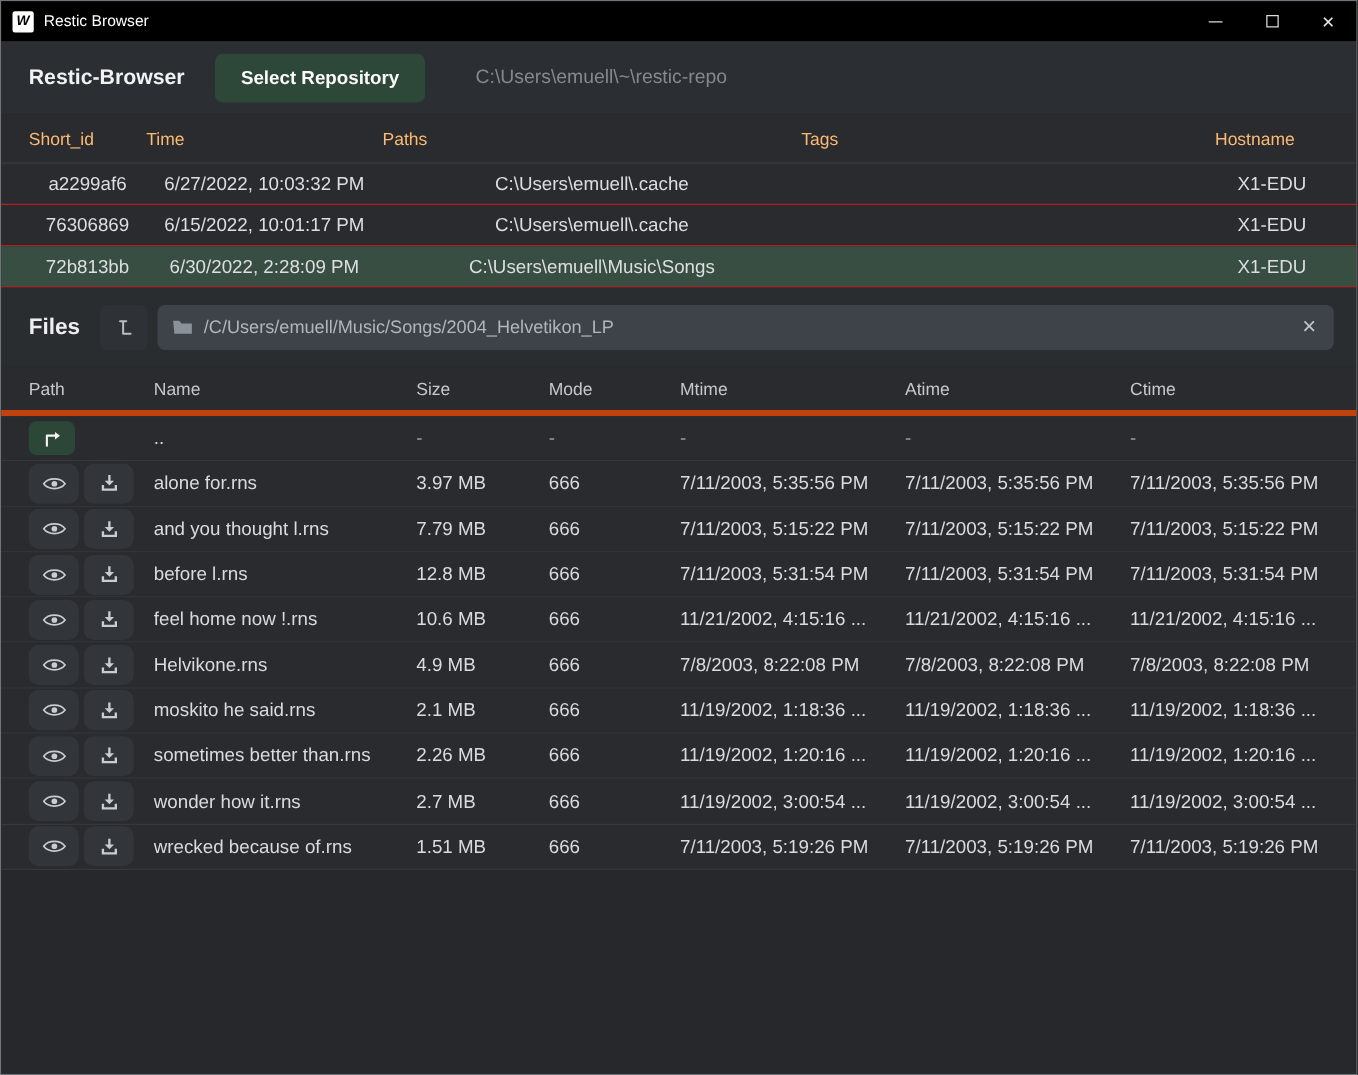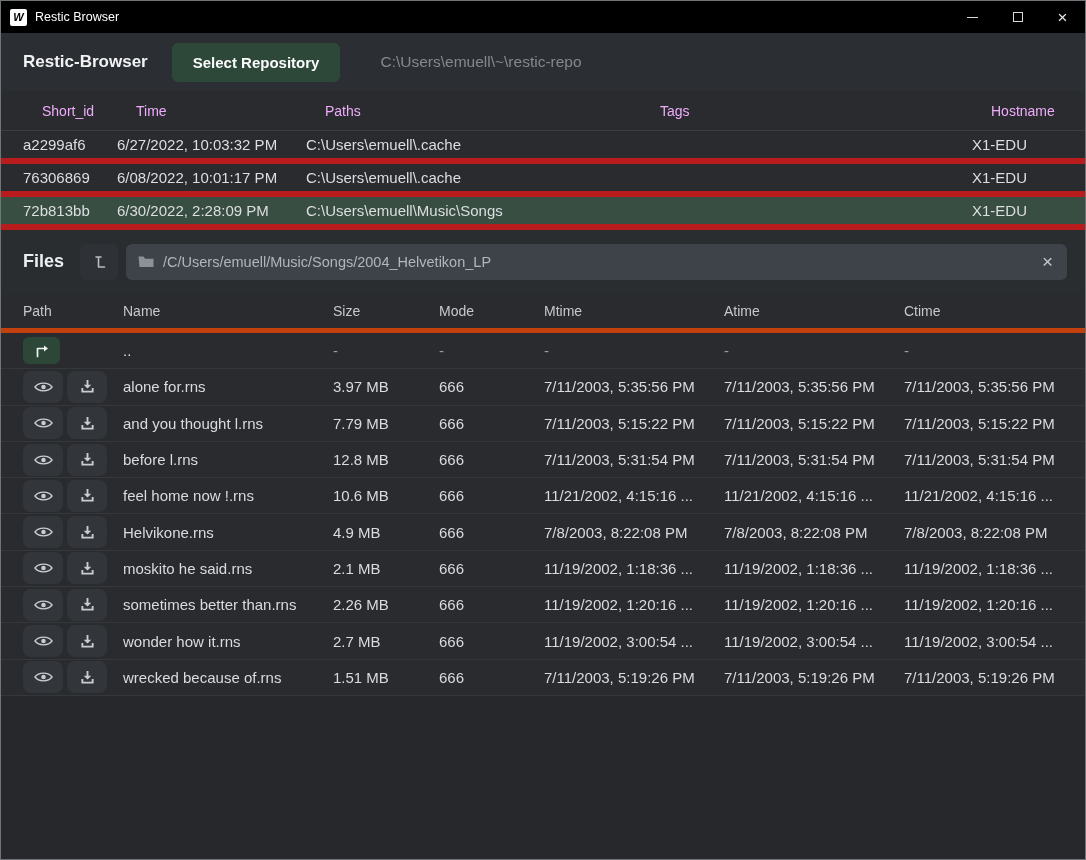--- a/index.html
+++ b/index.html
@@ -35,23 +35,23 @@
   
   .section-heading { height:60px; background:#2a2d30; display:flex; align-items:center;
                      padding:0 22px; border-bottom:1px solid #333639; flex:0 0 auto; }
   .section-heading span { color:#eceeef; font-size:15.5px; font-weight:bold; }
 
   
   .snap-grid { display:grid; grid-template-columns:94px 189px 335px 331px 1fr;
                padding:0 22px; align-items:center; }
   .snap-header { height:40px; background:#292b2e; border-bottom:1px solid #3b3e42;
                  flex:0 0 auto; }
-  .snap-header .hcell { color:#f0abfc; font-size:14px;margin-left:19px; }
-  .snap-row { height:33px; background:#292b2e; border-bottom:6px solid #b91c1c;
-              cursor:pointer; }
+  .snap-header .hcell { color:#fdba74; font-size:14px; }
+  .snap-row { height:33px; background:#292b2e; border-bottom:1px solid #b91c1c;
+              cursor:pointer;text-align:center; }
   .snap-row .cell { color:#dcdee0; font-size:15px; white-space:nowrap; overflow:hidden; }
   .snap-row.selected { background:#384e42; }
 
   
   .files-bar { height:63px; background:#2a2d30; display:flex; align-items:center;
                padding:0 18px 0 22px; flex:0 0 auto; }
   .files-label { color:#eceeef; font-size:18px; font-weight:bold; }
   .tree-btn { margin-left:16px; width:38px; height:36px; background:#2e3236; border:none;
               border-radius:6px; display:flex; align-items:center; justify-content:center;
               cursor:pointer; flex:0 0 auto; }
@@ -120,21 +120,21 @@
 
   <div class="snap-grid snap-row">
     <span class="cell">a2299af6</span>
     <span class="cell">6/27/2022, 10:03:32 PM</span>
     <span class="cell">C:\Users\emuell\.cache</span>
     <span class="cell"></span>
     <span class="cell">X1-EDU</span>
   </div>
   <div class="snap-grid snap-row">
     <span class="cell">76306869</span>
-    <span class="cell">6/08/2022, 10:01:17 PM</span>
+    <span class="cell">6/15/2022, 10:01:17 PM</span>
     <span class="cell">C:\Users\emuell\.cache</span>
     <span class="cell"></span>
     <span class="cell">X1-EDU</span>
   </div>
   <div class="snap-grid snap-row selected">
     <span class="cell">72b813bb</span>
     <span class="cell">6/30/2022, 2:28:09 PM</span>
     <span class="cell">C:\Users\emuell\Music\Songs</span>
     <span class="cell"></span>
     <span class="cell">X1-EDU</span>

